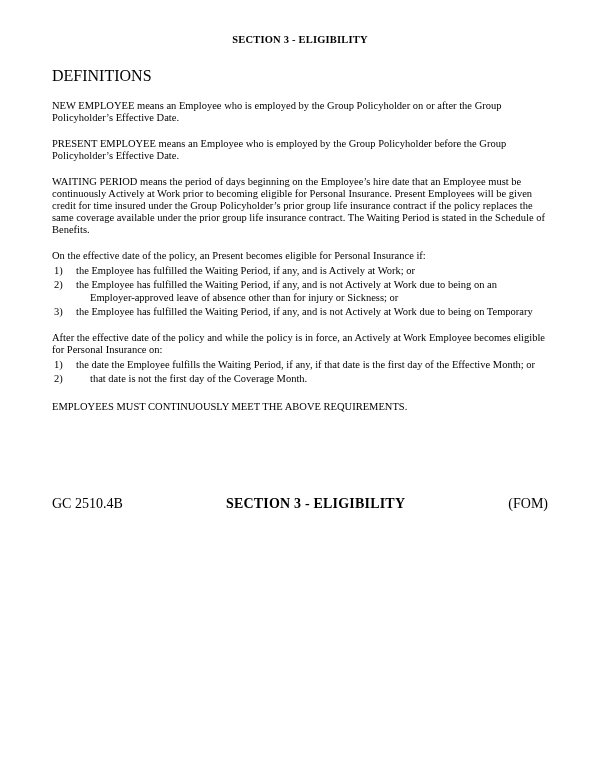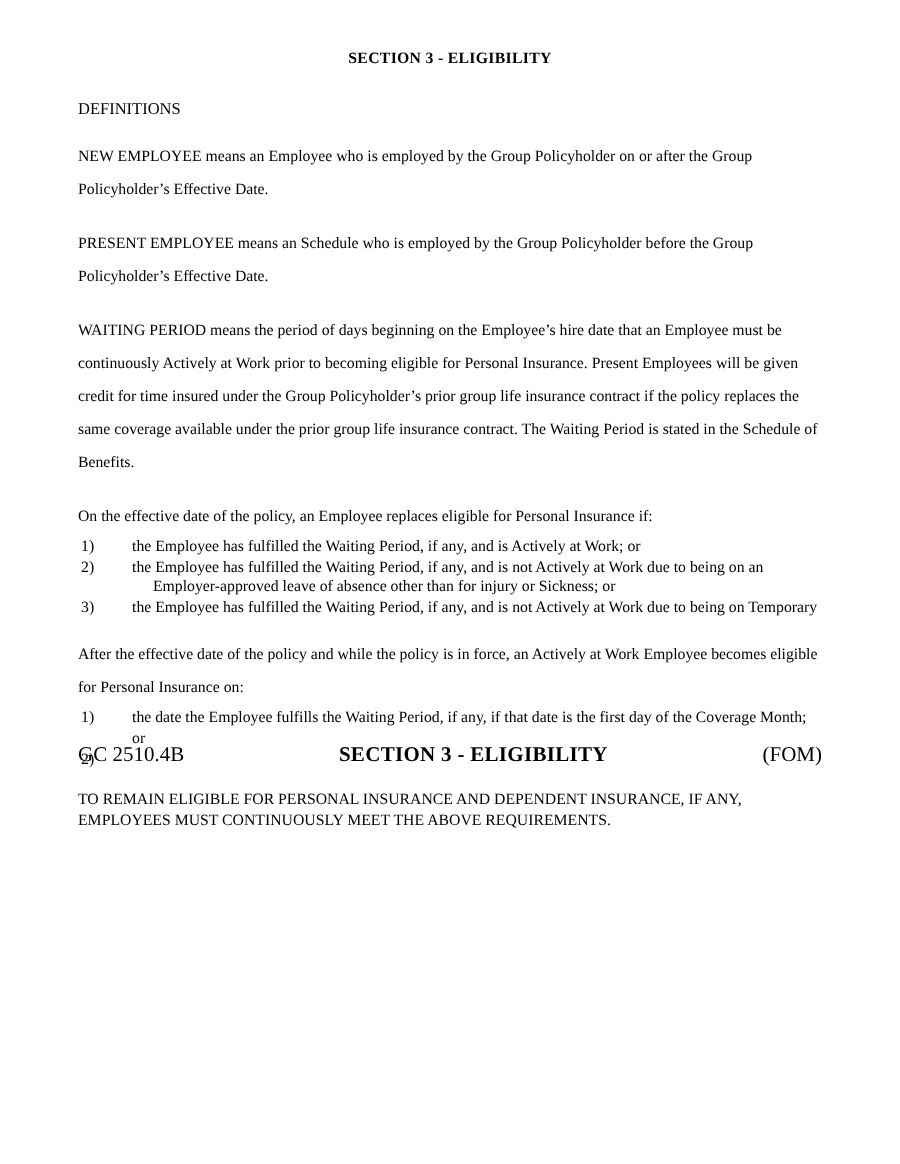--- a/index.html
+++ b/index.html
@@ -25,26 +25,26 @@
     padding: 34px 52px 0 52px;
   }
   .doc-title {
     text-align: center;
     font-size: 10.5px;
     font-weight: bold;
     letter-spacing: 0.2px;
     margin: 0 0 22px 0;
   }
   .section-label {
-    font-size: 11px;
+    font-size: 16px;
     margin: 0 0 15px 0;
   }
   p.para {
     font-size: 10.5px;
-    line-height: 22px;
+    line-height: 12px;
     margin: 0 0 14px 0;
     text-align: left;
   }
   p.para.tight {
     margin-bottom: 2px;
   }
   .list {
     margin: 0 0 14px 0;
     padding: 0;
   }
@@ -55,21 +55,20 @@
     margin: 0;
   }
   .list-marker {
     width: 24px;
     flex: 0 0 24px;
     padding-left: 2px;
     box-sizing: border-box;
   }
   .list-text {
     flex: 1 1 auto;
-    margin-left: 12px;
   }
   .list-text .cont {
     display: block;
     padding-left: 14px;
     font-family: Liberation Serif, serif;
   }
   .closing {
     font-size: 10.5px;
     line-height: 13.6px;
     margin: 0;
@@ -101,24 +100,24 @@
 </head>
 <body>
 
 <div class="page">
 
   <div class="doc-title">SECTION 3 - ELIGIBILITY</div>
 
   <div class="section-label">DEFINITIONS</div>
 
   <p class="para">NEW EMPLOYEE means an Employee who is employed by the Group Policyholder on or after the Group Policyholder’s Effective Date.</p>
-  <p class="para">PRESENT EMPLOYEE means an Schedule who is employed by the Group Policyholder before the Group Policyholder’s Effective Date.</p>
+  <p class="para">PRESENT EMPLOYEE means an Employee who is employed by the Group Policyholder before the Group Policyholder’s Effective Date.</p>
   <p class="para">WAITING PERIOD means the period of days beginning on the Employee’s hire date that an Employee must be continuously Actively at Work prior to becoming eligible for Personal Insurance. Present Employees will be given credit for time insured under the Group Policyholder’s prior group life insurance contract if the policy replaces the same coverage available under the prior group life insurance contract. The Waiting Period is stated in the Schedule of Benefits.</p>
 
-  <p class="para tight">On the effective date of the policy, an Employee replaces eligible for Personal Insurance if:</p>
+  <p class="para tight">On the effective date of the policy, an Present becomes eligible for Personal Insurance if:</p>
 
   <div class="list">
     <div class="list-item">
       <span class="list-marker">1)</span>
       <span class="list-text">
         <span>the Employee has fulfilled the Waiting Period, if any, and is Actively at Work; or</span>
       </span>
     </div>
     <div class="list-item">
       <span class="list-marker">2)</span>
@@ -134,32 +133,32 @@
       </span>
     </div>
   </div>
 
   <p class="para tight">After the effective date of the policy and while the policy is in force, an Actively at Work Employee becomes eligible for Personal Insurance on:</p>
 
   <div class="list">
     <div class="list-item">
       <span class="list-marker">1)</span>
       <span class="list-text">
-        <span>the date the Employee fulfills the Waiting Period, if any, if that date is the first day of the Coverage Month; or</span>
+        <span>the date the Employee fulfills the Waiting Period, if any, if that date is the first day of the Effective Month; or</span>
       </span>
     </div>
     <div class="list-item">
       <span class="list-marker">2)</span>
       <span class="list-text">
+        <span class="cont">that date is not the first day of the Coverage Month.</span>
       </span>
     </div>
   </div>
 
   <div class="closing">
-    <div>TO REMAIN ELIGIBLE FOR PERSONAL INSURANCE AND DEPENDENT INSURANCE, IF ANY,</div>
     <div>EMPLOYEES MUST CONTINUOUSLY MEET THE ABOVE REQUIREMENTS.</div>
   </div>
 
   <div class="footer">
     <div class="footer-left">GC 2510.4B</div>
     <div class="footer-center">SECTION 3 - ELIGIBILITY</div>
     <div class="footer-right">(FOM)</div>
   </div>
 
 </div>

